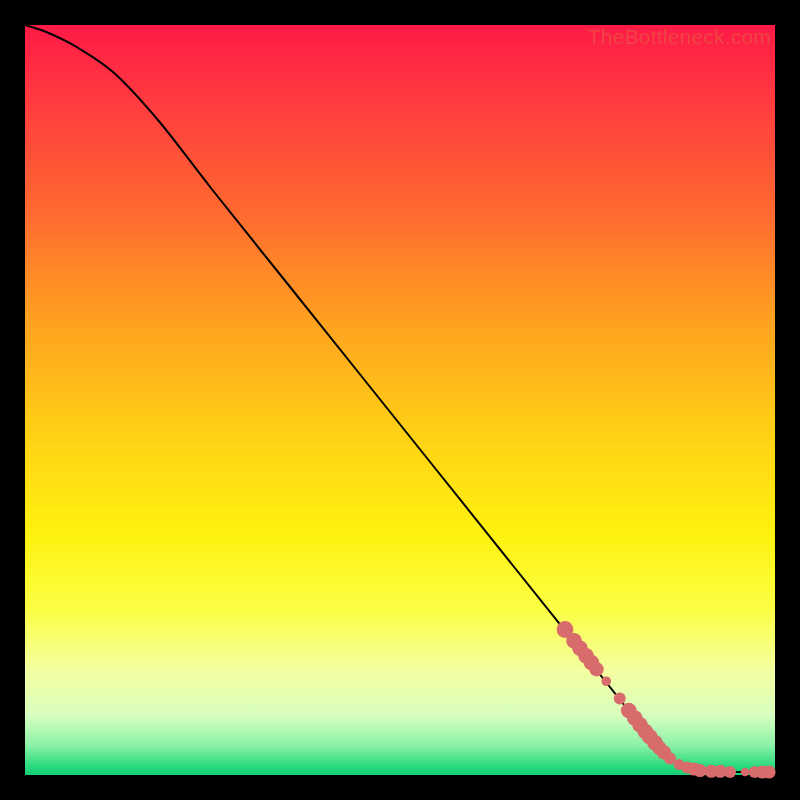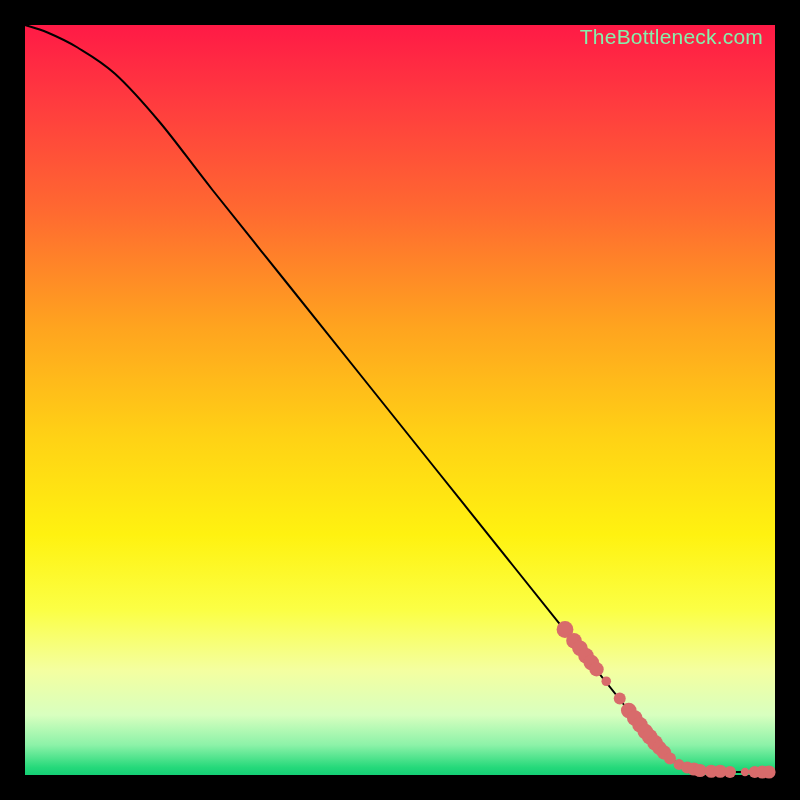--- a/index.html
+++ b/index.html
@@ -28,25 +28,25 @@
       #f4ffa0 86%,
       #d8ffbf 92%,
       #8cf2a8 96%,
       #25d97a 99%,
       #14cf75 100%
     );
   }
   .watermark {
     position: absolute;
     top: 0px;
-    right: 12px;
+    right: 4px;
     font-family: Arial, Helvetica, sans-serif;
     font-size: 21px;
     font-weight: 500;
-    color: #86efac;
+    color: #ef4444;
     letter-spacing: 0.2px;
   }
   svg.curve {
     position: absolute;
     left: 0; top: 0;
     width: 750px; height: 750px;
     overflow: visible;
   }
 </style>
 </head>

